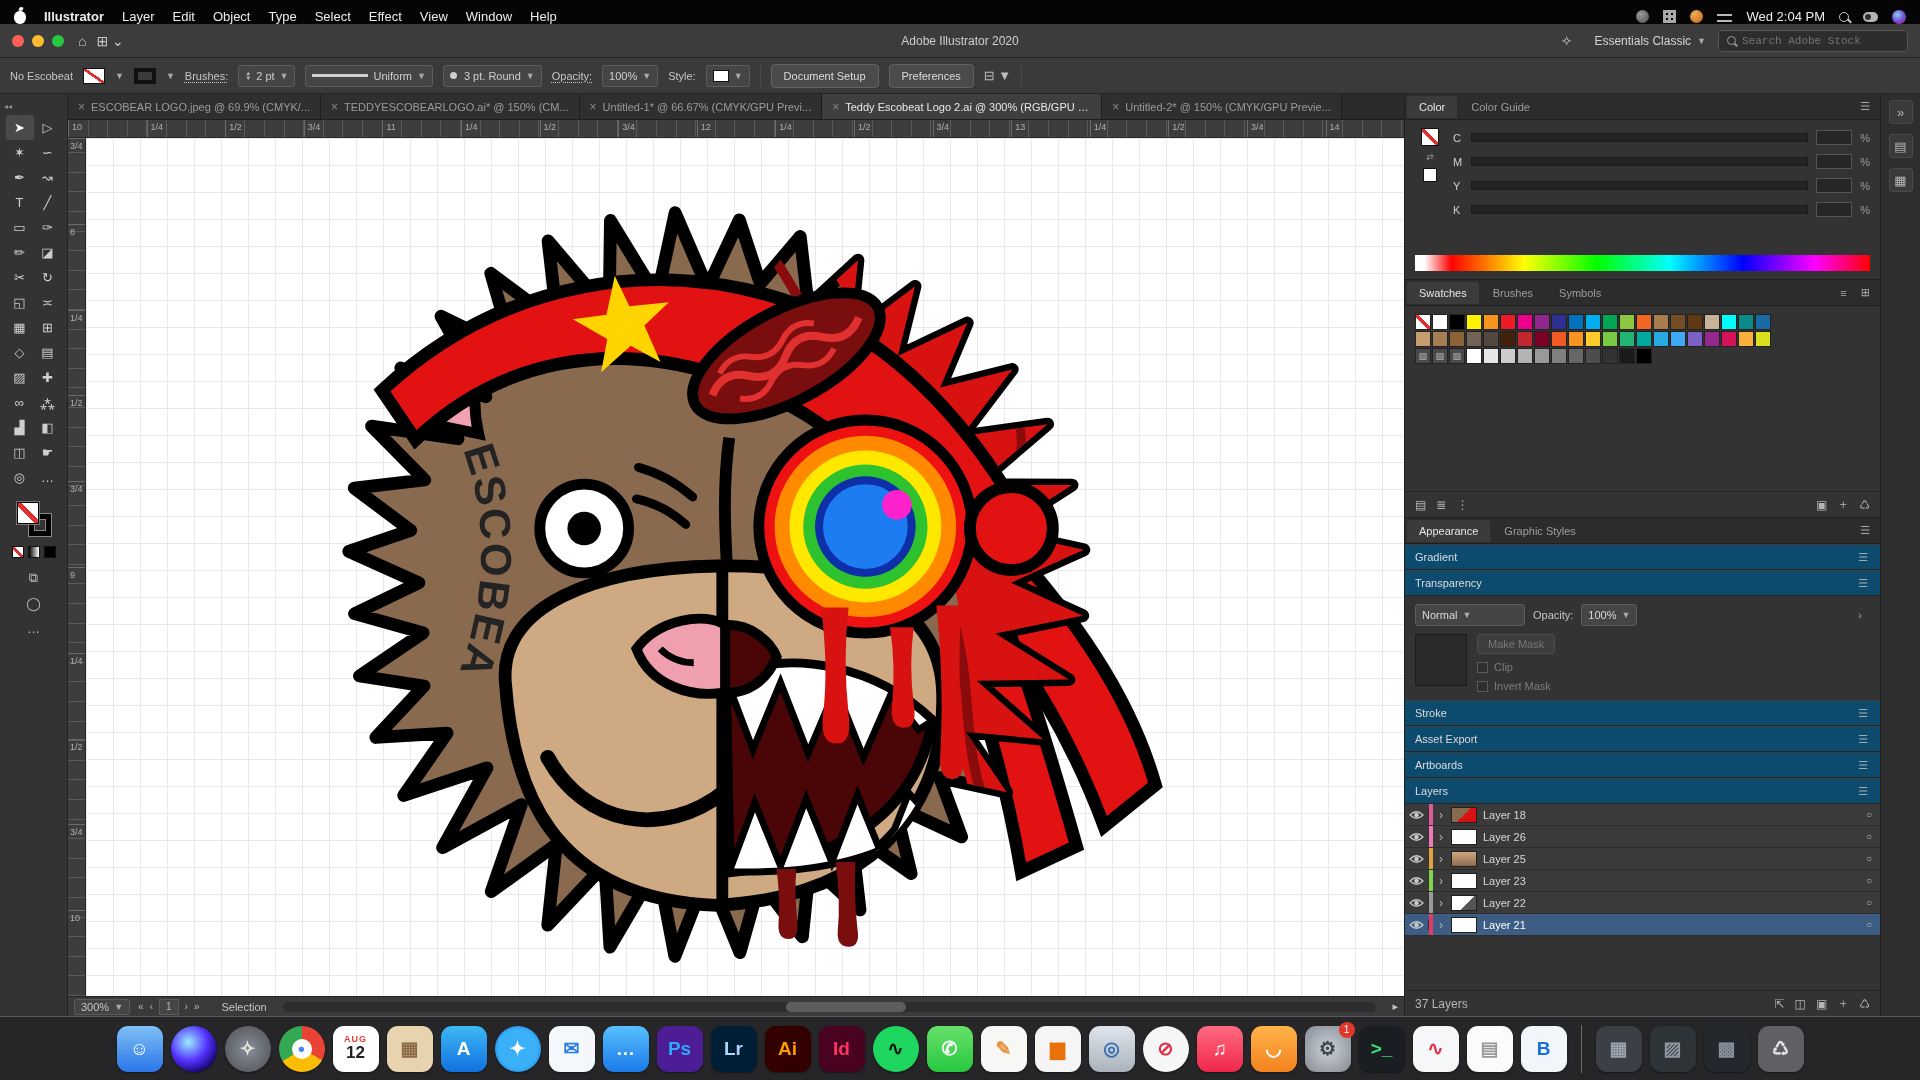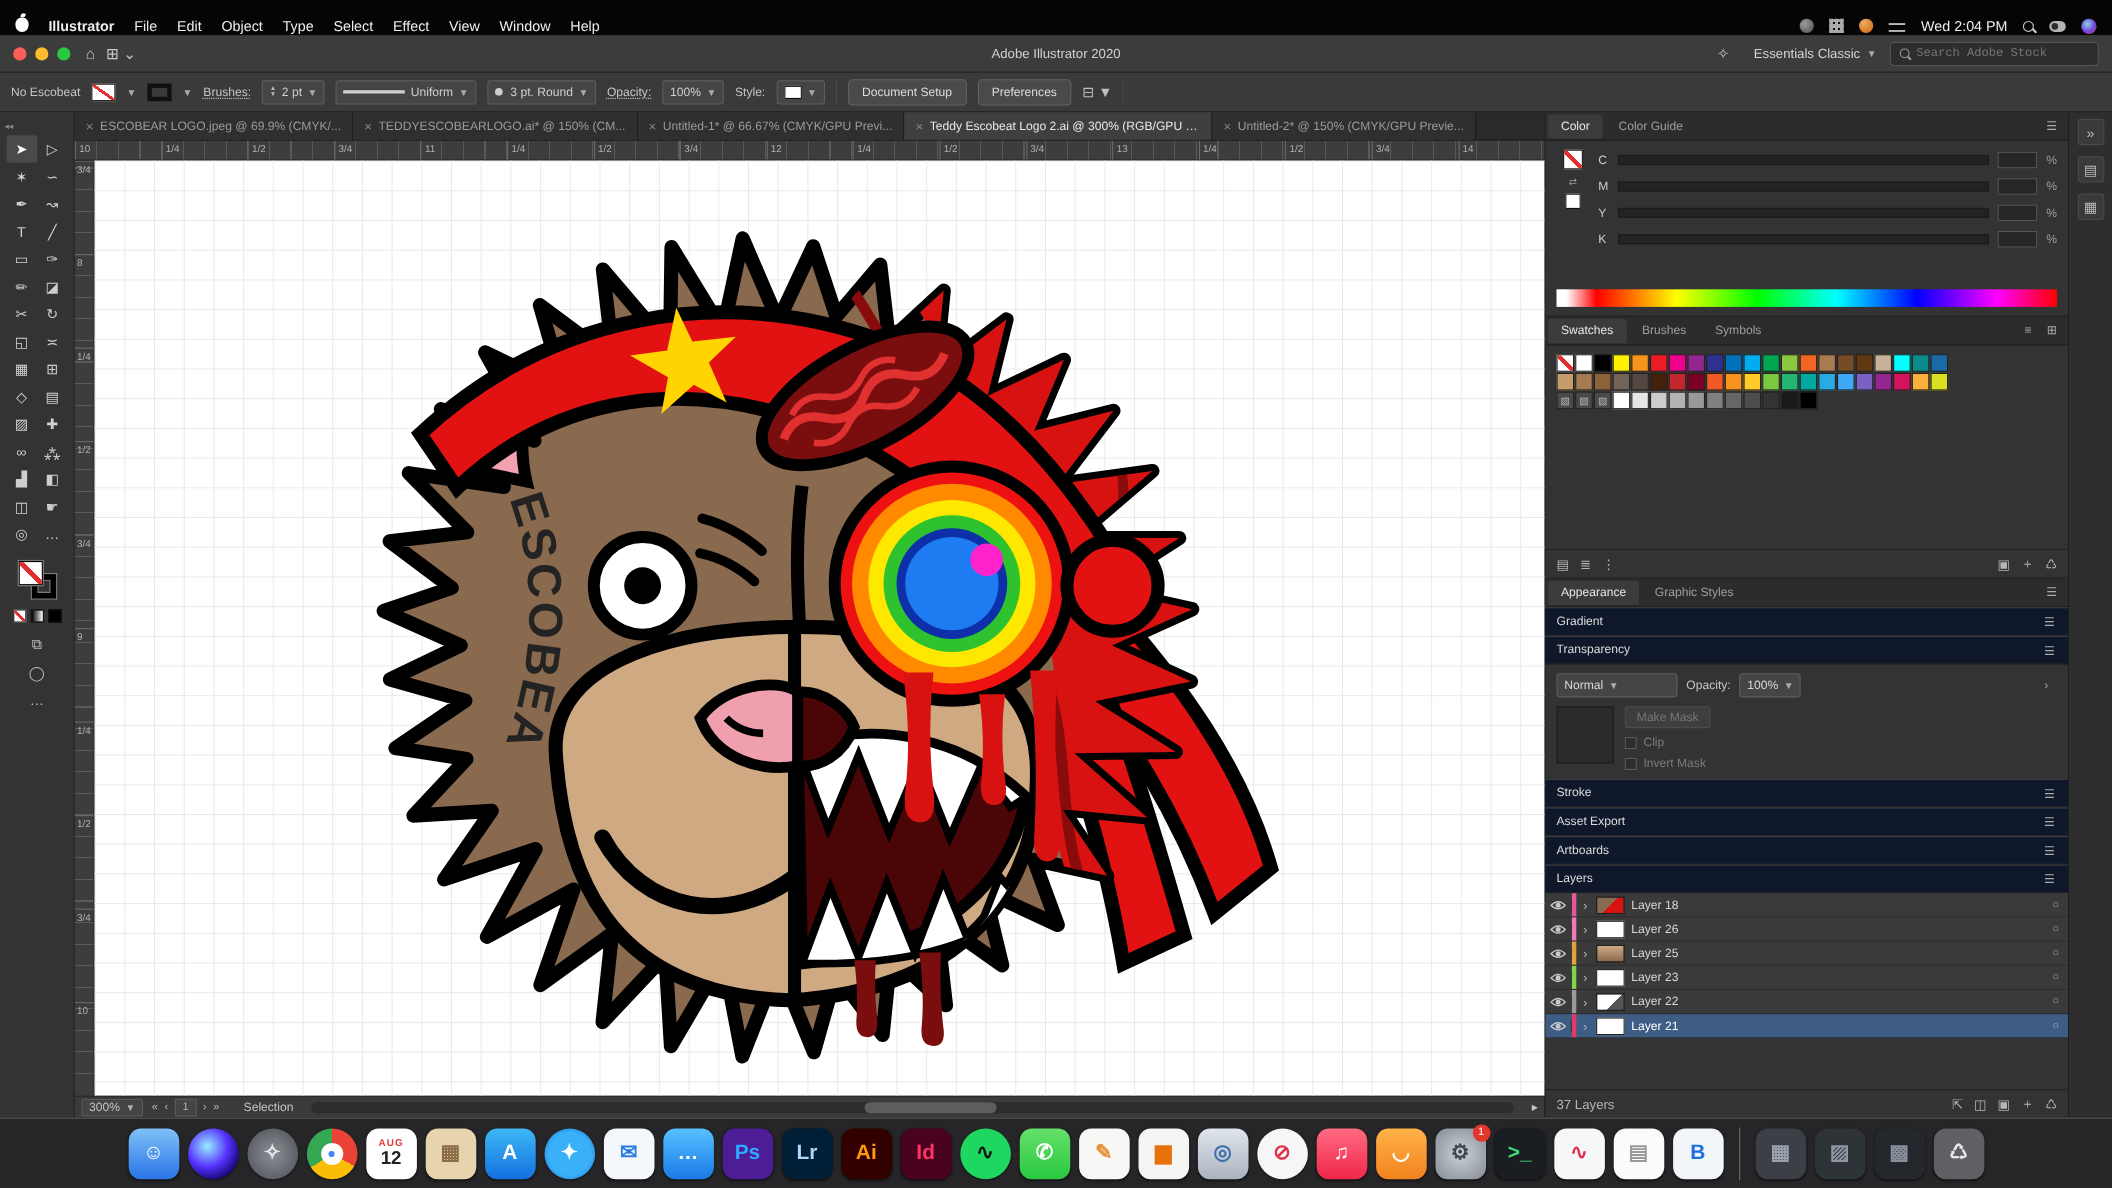--- a/index.html
+++ b/index.html
@@ -2,22 +2,22 @@
 <html><head>
 <meta charset="utf-8">
 <style>
   * { margin:0; padding:0; box-sizing:border-box; }
   html,body { width:1920px; height:1080px; overflow:hidden; background:#1d1d1d;
     font-family:"Liberation Sans", sans-serif; color:#d8d8d8; font-size:12px;
     -webkit-font-smoothing:antialiased; }
   body { display:flex; flex-direction:column; }
 
   
-  #menubar { height:24px; background:#050505; display:flex; align-items:flex-start;
-    padding:16px 14px; gap:18px; font-size:13px; color:#ededed; flex:0 0 auto; }
+  #menubar { height:24px; background:#050505; display:flex; align-items:flex-end;
+    padding:0 14px; gap:18px; font-size:13px; color:#ededed; flex:0 0 auto; }
   .apple-logo { width:12px; height:13px; background:#fff; border-radius:46% 46% 48% 48%; position:relative; }
   .apple-logo::after { content:''; position:absolute; top:-4px; left:5px; width:4px; height:4px;
     background:#fff; border-radius:60% 0 60% 0; transform:rotate(20deg); }
   .menu-item { cursor:default; white-space:nowrap; }
   .menu-app { font-weight:bold; }
   #menu-items { display:flex; gap:18px; }
   #menubar-right { margin-left:auto; display:flex; align-items:center; gap:14px; }
   .mb-icon { width:15px; height:13px; display:inline-block; position:relative; opacity:.9; }
   .mb-moon { border-radius:50%; background:radial-gradient(circle at 35% 35%, #aaa, #555); width:13px; }
   .mb-grid { background:
@@ -135,21 +135,21 @@
   .sb-thumb { position:absolute; left:46%; width:120px; height:10px; background:#5d5d5d; border-radius:5px; }
 
   
   #rightpanels { width:476px; background:#333; border-left:1px solid #202020; display:flex;
     flex-direction:column; flex:0 0 auto; font-size:11px; }
   .ptabs { height:26px; display:flex; align-items:center; background:#2c2c2c; border-bottom:1px solid #202020;
     padding:0 2px; gap:2px; flex:0 0 auto; }
   .ptab { padding:5px 12px; color:#9e9e9e; cursor:default; }
   .ptab.active { background:#3b3b3b; color:#e6e6e6; border-radius:3px 3px 0 0; }
   .pmenu { margin-left:auto; color:#aaa; padding-right:8px; cursor:default; }
-  .phead { height:26px; display:flex; align-items:center; background:#0f172a; border-bottom:1px solid #242424;
+  .phead { height:26px; display:flex; align-items:center; background:#0c4a6e; border-bottom:1px solid #242424;
     border-top:1px solid #414141; padding:0 10px; color:#dcdcdc; flex:0 0 auto; }
   .phead .pmenu { padding-right:2px; }
 
   
   #color-panel { flex:0 0 186px; display:flex; flex-direction:column; border-bottom:1px solid #202020; }
   #color-body { flex:1; display:flex; padding:8px 10px 4px; gap:8px; }
   #color-left { width:30px; display:flex; flex-direction:column; gap:6px; align-items:center; }
   .cc-none { width:18px; height:18px; background:#fff; border:1px solid #111; position:relative; }
   .cc-none::after { content:''; position:absolute; inset:0;
     background:linear-gradient(to top right, transparent 42%, #e03030 42%, #e03030 58%, transparent 58%); }
@@ -228,21 +228,21 @@
   [data-name="dock-chrome"] .dglyph { background:#fff; border-radius:50%; width:20px; height:20px;
     display:flex; align-items:center; justify-content:center; font-size:13px; }
 </style>
 </head>
 <body>
 
 <div id="menubar" data-name="macos-menubar">
   <span class="apple-logo" data-name="apple-logo-icon"></span>
   <span class="menu-item menu-app" data-name="menu-app-name">Illustrator</span>
   <span id="menu-items" data-name="menu-items">
-      <span class="menu-item" data-name="menu-file">File</span>
+      <span class="menu-item" data-name="menu-file">Layer</span>
       <span class="menu-item" data-name="menu-edit">Edit</span>
       <span class="menu-item" data-name="menu-object">Object</span>
       <span class="menu-item" data-name="menu-type">Type</span>
       <span class="menu-item" data-name="menu-select">Select</span>
       <span class="menu-item" data-name="menu-effect">Effect</span>
       <span class="menu-item" data-name="menu-view">View</span>
       <span class="menu-item" data-name="menu-window">Window</span>
       <span class="menu-item" data-name="menu-help">Help</span>
     </span>
   <div id="menubar-right" data-name="menubar-status-area">

